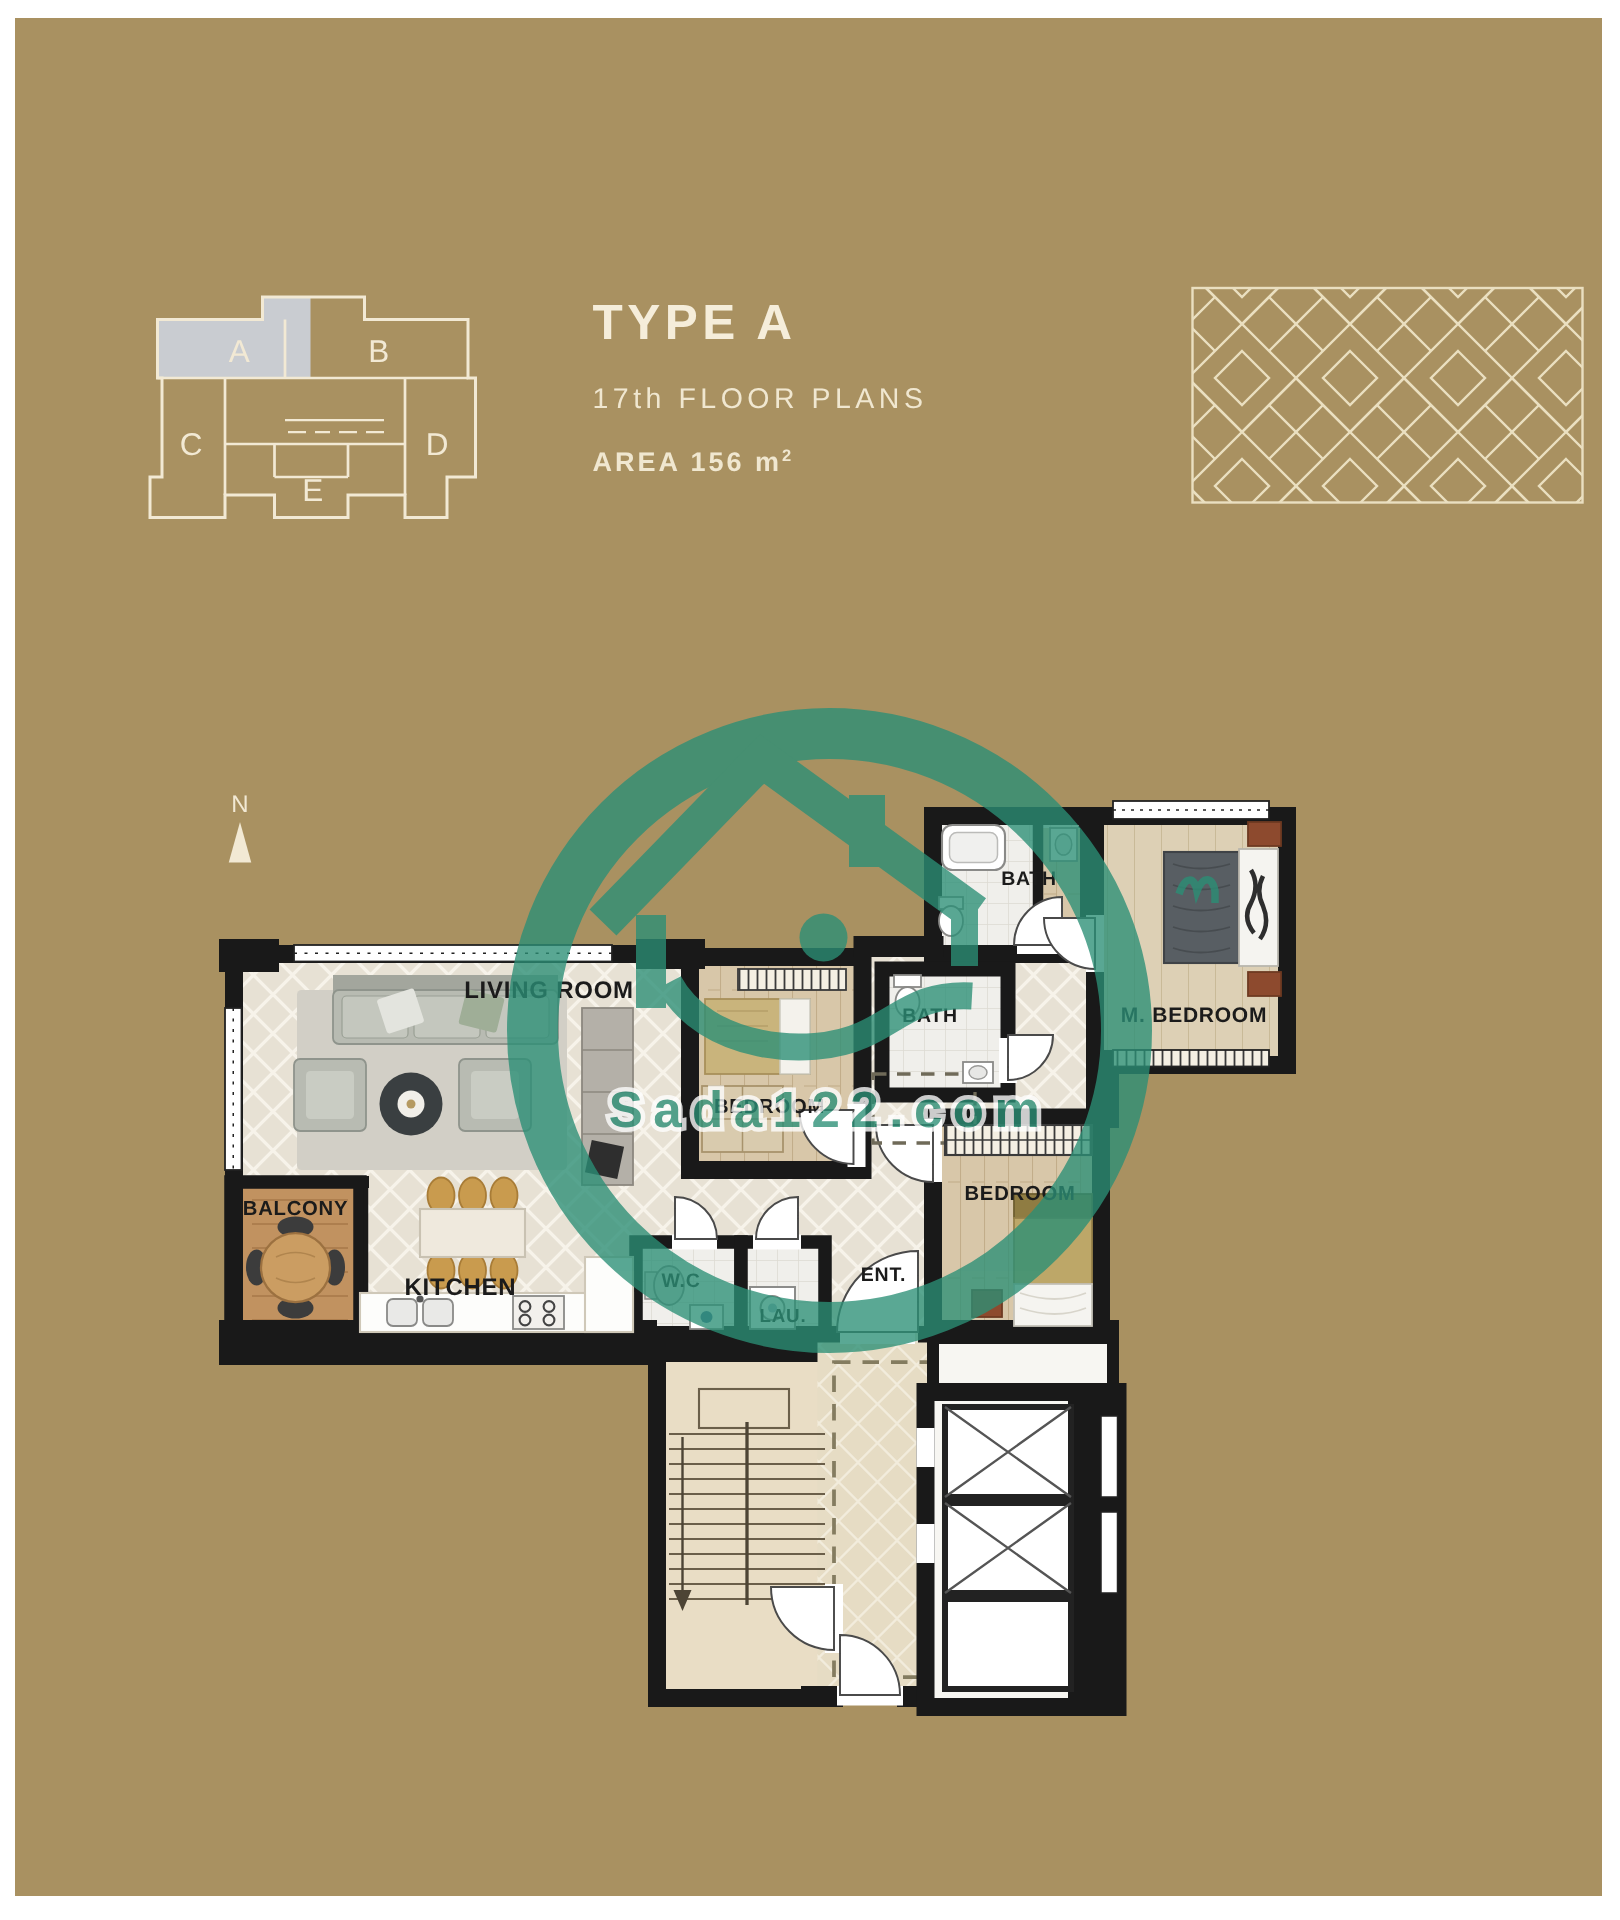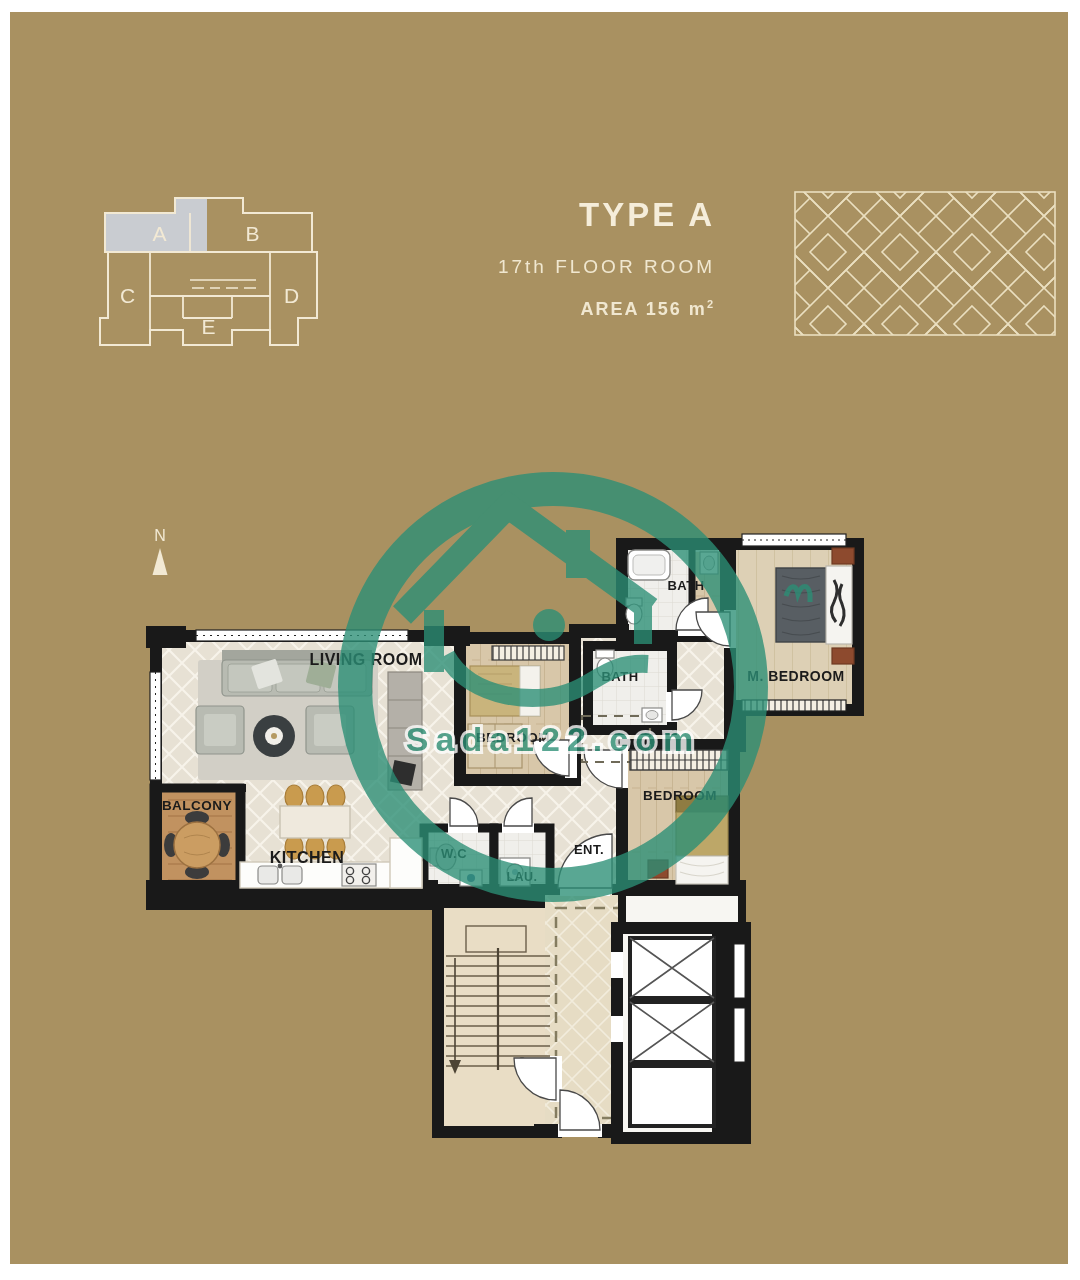--- a/index.html
+++ b/index.html
@@ -5,21 +5,21 @@
   html,body{margin:0;padding:0;}
   body{
     width:1080px;height:1280px;position:relative;
     background:#ffffff;
     font-family:"Liberation Sans", sans-serif;
     overflow:hidden;
   }
   .plan-svg{position:absolute;left:0;top:0;}
   .title-block{
     position:absolute;left:395px;top:196px;width:320px;
-    text-align:right;color:#f3ead6;
+    text-align:left;color:#f3ead6;
   }
   .title-type{
     font-size:33px;font-weight:600;letter-spacing:3px;color:#f5edda;
   }
   .title-floor{
     margin-top:22px;font-size:19px;font-weight:400;letter-spacing:3px;color:#f0e7d0;
   }
   .title-area{
     margin-top:20px;font-size:18px;font-weight:700;letter-spacing:2px;color:#f0e7d0;
   }
@@ -333,17 +333,17 @@
     <rect x="634" y="602" width="18" height="42" fill="#2b8f76"></rect>
     <circle cx="549" cy="625" r="16" fill="#2b8f76"></circle>
     <path d="M446,655 C470,700 540,706 575,690 C600,679 612,662 648,664" fill="none" stroke="#2b8f76" stroke-width="18"></path>
     <path d="M786,596 c4,-12 10,-12 12,-2 c4,-10 10,-10 12,0 l0,8" fill="none" stroke="#2b8f76" stroke-width="5"></path>
     <text x="553" y="751" font-size="34" font-weight="bold" letter-spacing="7" text-anchor="middle" fill="#2b8f76" stroke="#ffffff" stroke-width="6" paint-order="stroke" style="paint-order:stroke;">Sada122.com</text>
   </g>
 </svg>
 
 <div class="title-block">
   <div class="title-type">TYPE A</div>
-  <div class="title-floor">17th FLOOR ROOM</div>
+  <div class="title-floor">17th FLOOR PLANS</div>
   <div class="title-area">
     <span>AREA  156 m</span><sup>2</sup>
   </div>
 </div>
 
 </body></html>

